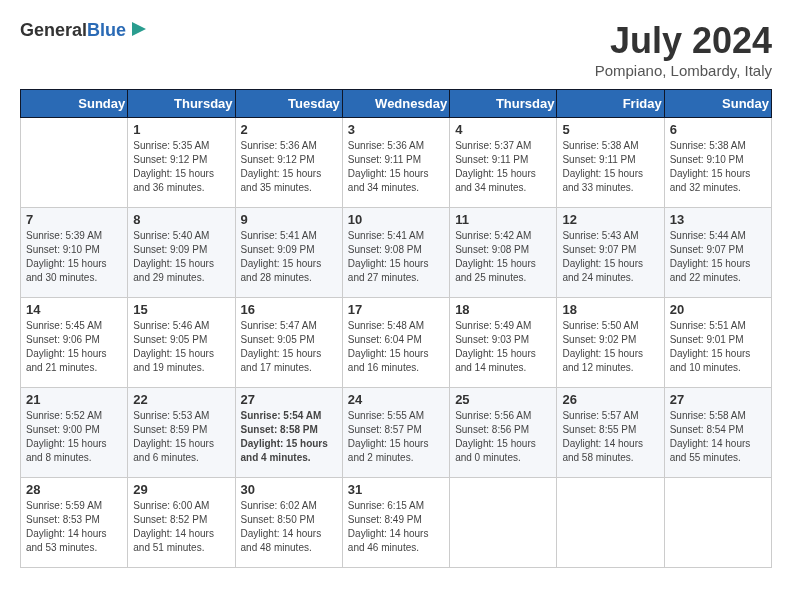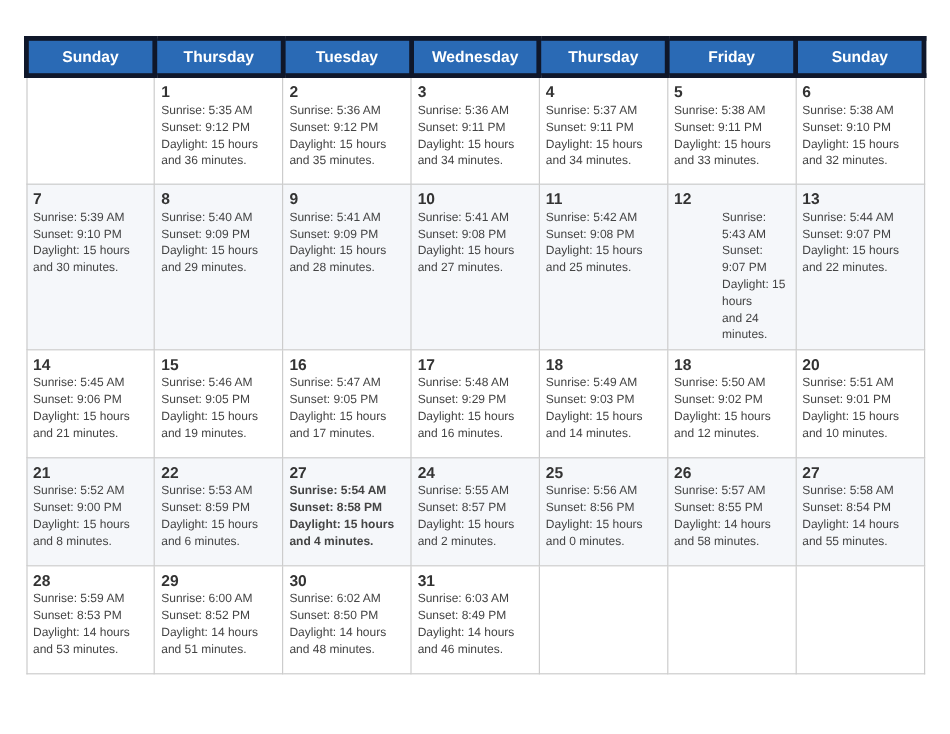--- a/index.html
+++ b/index.html
@@ -42,25 +42,25 @@
       color: #555;
     }
     .calendar {
       width: 100%;
       border-collapse: collapse;
       font-size: 11px;
     }
     .calendar th {
       background: #2a6ab5;
       color: #fff;
-      padding: 6px 14px;
-      text-align: center;
+      padding: 6px 2px;
+      text-align: right;
       font-size: 13px;
       font-weight: bold;
-      border: 4px solid #0f172a;
+      border: 1px solid #0f172a;
     }
     .calendar td {
       border: 1px solid #ccc;
       vertical-align: top;
       padding: 4px 5px;
       width: 14.28%;
       min-height: 80px;
       height: 90px;
     }
     .day-num {
@@ -83,20 +83,36 @@
     }
     tr:nth-child(odd) td {
       background: #ffffff;
     }
     .calendar thead tr th { background: #2a6ab5; }
   </style>
 </head>
 <body>
 
 <div class="header">
+  <div class="logo">
+    <div style="display:flex;align-items:center;">
+      <span class="logo-text">
+        <span class="logo-general">General</span><span class="logo-blue">Blue</span>
+      </span>
+      <span style="display:inline-block;margin-left:4px;">
+        <svg width="18" height="18" viewBox="0 0 18 18">
+          <polygon points="2,2 16,9 2,16" fill="#2a9d8f"></polygon>
+        </svg>
+      </span>
+    </div>
+  </div>
+  <div class="title-block">
+    <div class="month-year">July 2024</div>
+    <div class="location">Pompiano, Lombardy, Italy</div>
+  </div>
 </div>
 
 <table class="calendar">
   <thead>
     <tr>
     <th>Sunday</th>
         <th>Thursday</th>
         <th>Tuesday</th>
         <th>Wednesday</th>
         <th>Thursday</th>
@@ -181,21 +197,21 @@
         </td>
         <td>
           <span class="day-num">11</span>
           <div class="day-info" style="white-space: pre-line;">Sunrise: 5:42 AM
 Sunset: 9:08 PM
 Daylight: 15 hours
 and 25 minutes.</div>
         </td>
         <td>
           <span class="day-num">12</span>
-          <div class="day-info" style="white-space: pre-line; margin-left: 40px;">Sunrise: 5:43 AM
+          <div class="day-info" style="white-space: pre-line;">Sunrise: 5:43 AM
 Sunset: 9:07 PM
 Daylight: 15 hours
 and 24 minutes.</div>
         </td>
         <td>
           <span class="day-num">13</span>
           <div class="day-info" style="white-space: pre-line;">Sunrise: 5:44 AM
 Sunset: 9:07 PM
 Daylight: 15 hours
 and 22 minutes.</div>
@@ -219,21 +235,21 @@
         <td>
           <span class="day-num">16</span>
           <div class="day-info" style="white-space: pre-line;">Sunrise: 5:47 AM
 Sunset: 9:05 PM
 Daylight: 15 hours
 and 17 minutes.</div>
         </td>
         <td>
           <span class="day-num">17</span>
           <div class="day-info" style="white-space: pre-line;">Sunrise: 5:48 AM
-Sunset: 9:29 PM
+Sunset: 6:04 PM
 Daylight: 15 hours
 and 16 minutes.</div>
         </td>
         <td>
           <span class="day-num">18</span>
           <div class="day-info" style="white-space: pre-line;">Sunrise: 5:49 AM
 Sunset: 9:03 PM
 Daylight: 15 hours
 and 14 minutes.</div>
         </td>
@@ -320,21 +336,21 @@
         </td>
         <td>
           <span class="day-num">30</span>
           <div class="day-info" style="white-space: pre-line;">Sunrise: 6:02 AM
 Sunset: 8:50 PM
 Daylight: 14 hours
 and 48 minutes.</div>
         </td>
         <td>
           <span class="day-num">31</span>
-          <div class="day-info" style="white-space: pre-line;">Sunrise: 6:03 AM
+          <div class="day-info" style="white-space: pre-line;">Sunrise: 6:15 AM
 Sunset: 8:49 PM
 Daylight: 14 hours
 and 46 minutes.</div>
         </td>
         <td class="empty-cell"></td>
         <td class="empty-cell"></td>
         <td class="empty-cell"></td>
       </tr>
     </tbody>
 </table>

